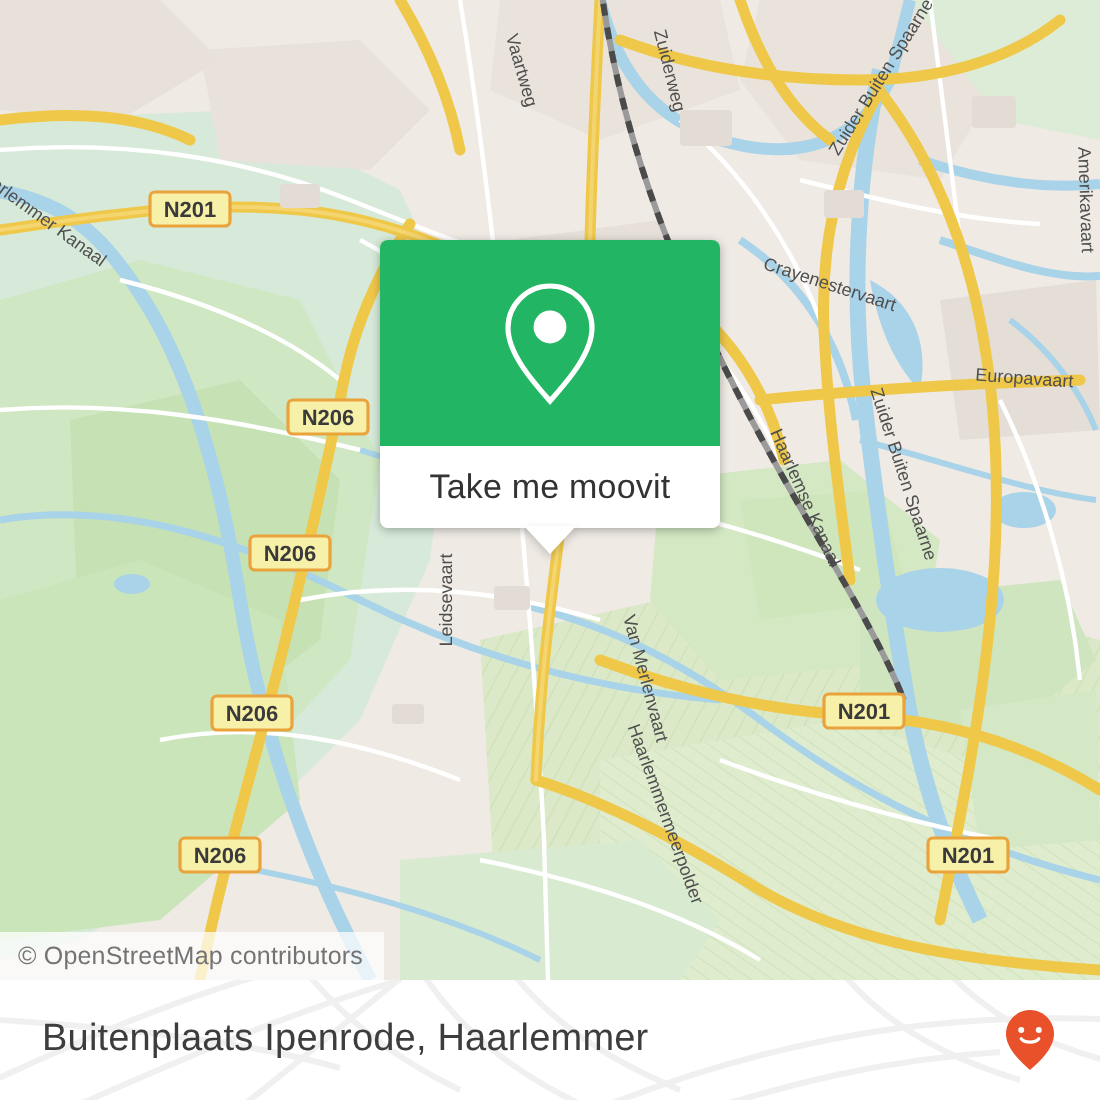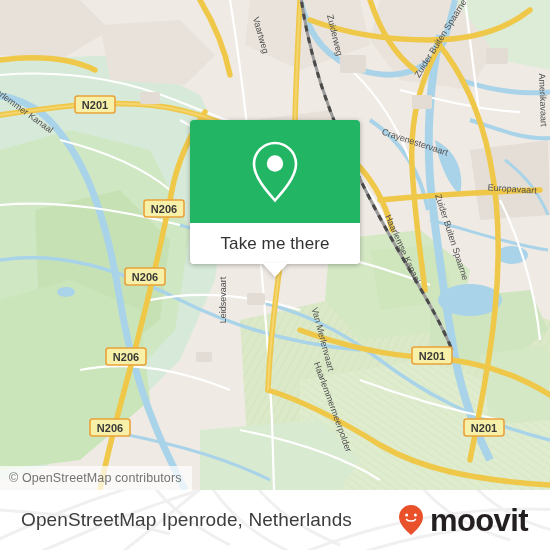--- a/index.html
+++ b/index.html
@@ -300,21 +300,21 @@
   </div>
 
   <div id="callout">
     <div id="callout-green">
       <svg width="56" height="66" viewBox="0 0 56 66">
         <path d="M28 4 C16.4 4 7 13.4 7 25 C7 38 20 52.5 28 61.5 C36 52.5 49 38 49 25 C49 13.4 39.6 4 28 4 Z" fill="none" stroke="#ffffff" stroke-width="2.6"></path>
         <circle cx="28" cy="24.5" r="8.2" fill="#ffffff"></circle>
       </svg>
     </div>
     <div id="callout-white">
-      <span id="callout-label">Take me there</span>
+      <span id="callout-label">Take me moovit</span>
     </div>
     <div id="callout-tail"></div>
   </div>
 
   <div id="footer">
     <svg id="footer-pattern" width="550" height="60" viewBox="0 0 550 60">
       <rect width="550" height="60" fill="#ffffff"></rect>
       <g fill="none" stroke="#f0f0f0" stroke-width="3">
         <path d="M-20,58 C40,30 90,8 150,-8"></path>
         <path d="M40,62 C90,40 140,18 200,0"></path>
@@ -324,27 +324,26 @@
         <path d="M300,64 C340,48 390,32 450,24 C490,19 525,18 560,20"></path>
         <path d="M350,66 C395,52 440,40 500,36"></path>
         <path d="M420,-5 C440,20 470,38 510,50"></path>
         <path d="M470,-8 C490,14 515,30 552,40"></path>
         <path d="M150,-8 C170,18 195,38 230,55"></path>
         <path d="M0,20 C60,24 120,30 170,44"></path>
       </g>
     </svg>
 
     <div id="footer-title">
-      <span>OpenStreetMap Ipenrode, Netherlands</span>
+      <span>Buitenplaats Ipenrode, Haarlemmer</span>
     </div>
 
     <div id="brand">
       <svg width="26" height="32" viewBox="0 0 26 32">
         <path d="M13 1 C6.4 1 1 6.4 1 13 C1 20.5 9 27.5 13 31 C17 27.5 25 20.5 25 13 C25 6.4 19.6 1 13 1 Z" fill="#e8512a"></path>
         <circle cx="8.6" cy="11" r="1.5" fill="#ffffff"></circle>
         <circle cx="17.4" cy="11" r="1.5" fill="#ffffff"></circle>
         <path d="M8.6 15.4 C10.3 17.6 15.7 17.6 17.4 15.4" fill="none" stroke="#ffffff" stroke-width="1.6" stroke-linecap="round"></path>
       </svg>
-      <span id="brand-word">moovit</span>
     </div>
   </div>
 
 </div>
 
 </body></html>

